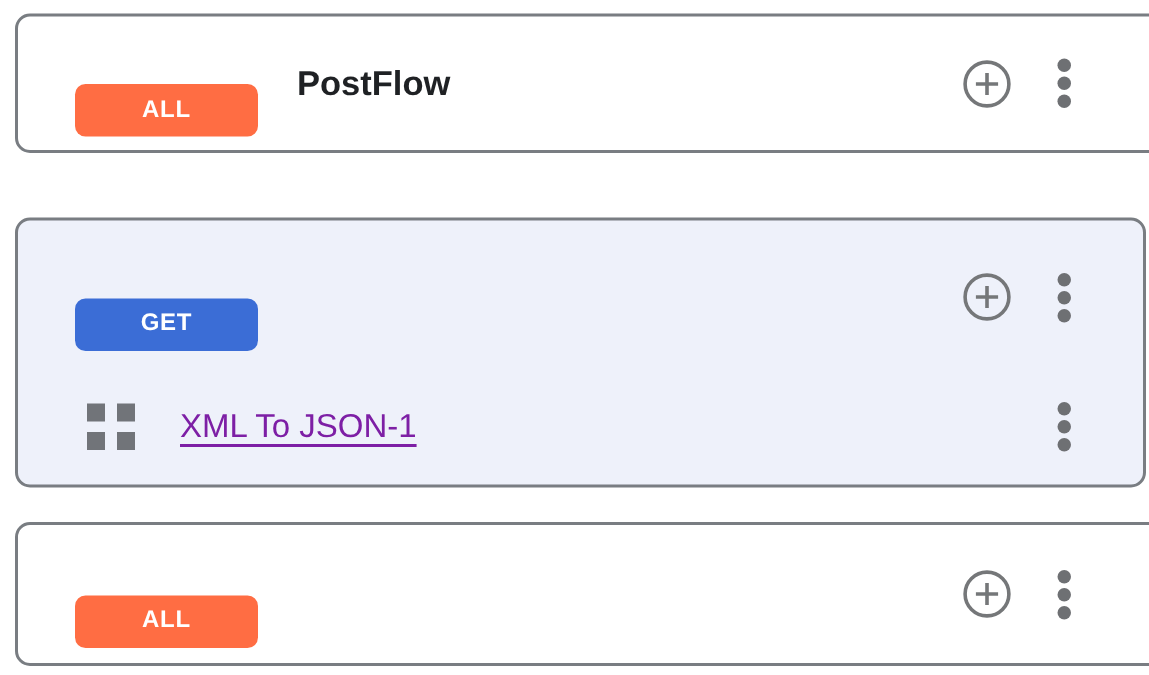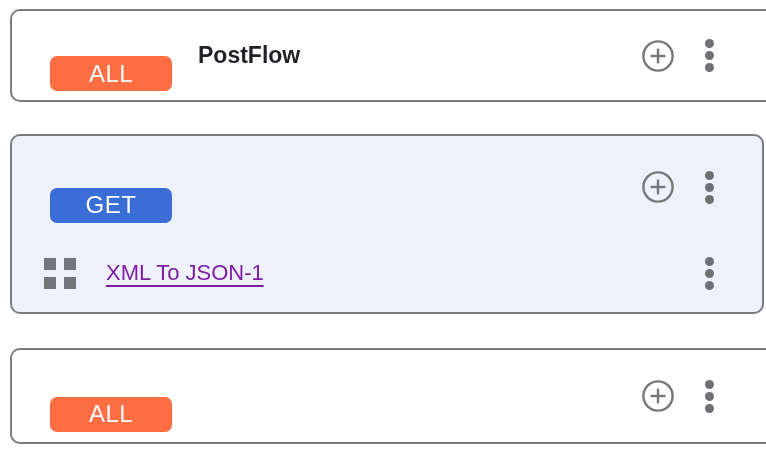--- a/index.html
+++ b/index.html
@@ -7,33 +7,33 @@
     position:relative;width:766px;height:450px;overflow:hidden;
     background:#ffffff;font-family:"Liberation Sans",sans-serif;
   }
   .card{
     position:absolute;left:10px;box-sizing:border-box;
     border:2px solid #797d82;border-radius:10px;background:#ffffff;
   }
   .card.clipped{width:790px;}            
   .card.expanded{width:754px;background:#eef1fa;}
   #card-postflow{top:9px;height:93px;}
-  #card-viewxml{top:134px;height:180px;}
+  #card-viewxml{top:145px;height:180px;}
   #card-preflow{top:348px;height:96px;}
   .row{
     position:absolute;left:0;right:0;height:50px;
     display:flex;align-items:center;padding-left:38px;
   }
   .row.center-full{top:0;bottom:0;height:auto;}
   .row.r1{top:26px;}
-  .row.r2{top:112px;padding-left:32px;}
+  .row.r2{top:112px;padding-left:46px;}
   .badge{
     width:122px;height:35px;border-radius:7px;flex:0 0 auto;
     display:flex;align-items:center;justify-content:center;
-    color:#ffffff;font-size:24px;font-weight:400;letter-spacing:.5px;margin-top:36px;
+    color:#ffffff;font-size:16px;font-weight:700;letter-spacing:.5px;margin-top:36px;
   }
   .badge.orange{background:#ff6d43;}
   .badge.blue{background:#3b6dd6;}
   .title{
     margin-left:26px;font-size:23px;font-weight:700;color:#1f2124;
     white-space:nowrap;
   }
   .icon-plus{
     position:absolute;left:629px;top:50%;margin-top:-17px;
     width:34px;height:34px;cursor:pointer;

